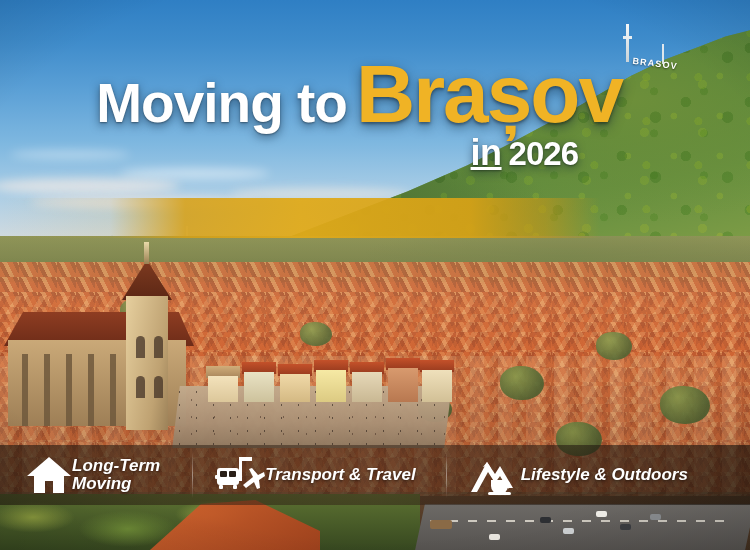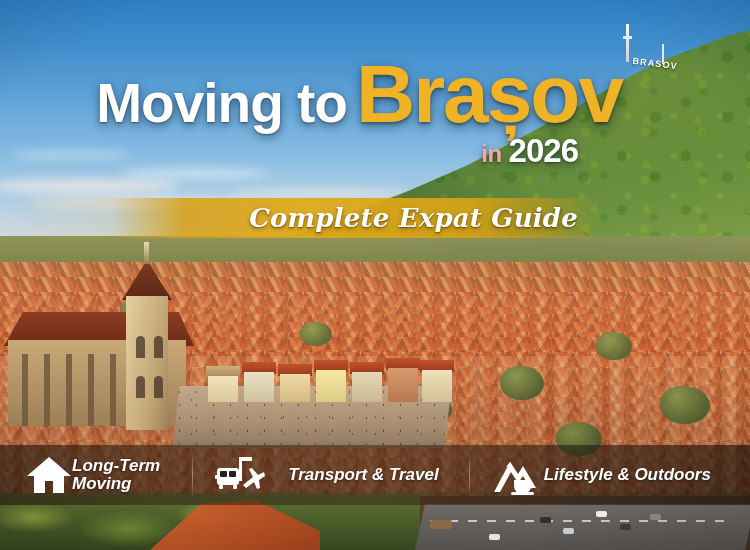--- a/index.html
+++ b/index.html
@@ -165,22 +165,22 @@
   }
   .hl-city{
     display:inline-block;color:#F0B325;font-weight:700;font-size:82px;
     letter-spacing:-2px;margin-left:9px;
     text-shadow:0 4px 12px rgba(10,30,50,.5),0 2px 3px rgba(0,0,0,.38);
     vertical-align:baseline;
   }
   .subline{
     position:absolute;left:0;top:132px;width:578px;text-align:right;
   }
-  .sub-in{color:#fca5a5;font-weight:700;font-size:24px;letter-spacing:-.5px;
-    text-shadow:0 3px 9px rgba(8,28,50,.55),0 1px 2px rgba(0,0,0,.4);}
+  .sub-in{color:#ffffff;font-weight:700;font-size:36px;letter-spacing:-.5px;
+    text-shadow:0 3px 9px rgba(8,28,50,.55),0 1px 2px rgba(0,0,0,.4);text-decoration:underline;}
   .sub-year{color:#ffffff;font-weight:700;font-size:33px;letter-spacing:-1px;margin-left:7px;
     text-shadow:0 3px 9px rgba(8,28,50,.55),0 1px 2px rgba(0,0,0,.4);}
 
   .goldband{
     position:absolute;left:0;top:198px;width:750px;height:40px;
     background:linear-gradient(90deg,
       rgba(214,160,22,0) 0px, rgba(214,160,22,.10) 110px, rgba(214,160,22,.88) 185px,
       rgba(224,170,26,.95) 300px, rgba(216,162,22,.92) 470px,
       rgba(205,152,20,.55) 545px, rgba(200,148,20,0) 600px);
   }
@@ -200,21 +200,21 @@
       rgba(52,34,22,.52) 50%, rgba(34,24,16,.58) 78%, rgba(24,18,12,.64) 100%);
     display:flex;align-items:center;
   }
   .feat{display:flex;align-items:center;height:60px;}
   .feat .ico{flex:0 0 auto;display:flex;align-items:center;justify-content:center;
     color:#fff;}
   .feat .lbl{color:#ffffff;font-weight:700;font-style:italic;font-size:17px;
     line-height:1.08;text-shadow:0 1px 3px rgba(0,0,0,.55);}
   .fdiv{width:1px;height:46px;background:linear-gradient(180deg,rgba(255,255,255,0),rgba(255,255,255,.42),rgba(255,255,255,0));}
   .f1{padding-left:26px;}
-  .f2{padding-left:22px;gap:23px;}
+  .f2{padding-left:22px;}
   .f3{padding-left:22px;}
 </style>
 </head>
 <body>
 
 <div class="stage">
 
   <div class="photo">
 
     <div class="sky"></div>
@@ -306,21 +306,20 @@
 
   <div class="headline">
     <span class="hl-moving">Moving to</span><span class="hl-city">Brașov</span>
   </div>
 
   <div class="subline">
     <span class="sub-in">in</span><span class="sub-year">2026</span>
   </div>
 
   <div class="goldband"></div>
-  <div class="goldband-txt">Complete Expat Guide</div>
 
   <div class="featurebar">
 
     <div class="feat f1">
       <span class="ico">
         <svg width="46" height="42" viewBox="0 0 46 42" aria-hidden="true">
           <path d="M23 3 L45 22 L38 22 L38 39 L27 39 L27 27 L19 27 L19 39 L8 39 L8 22 L1 22 Z" fill="#ffffff"></path>
         </svg>
       </span>
       <span class="lbl">

